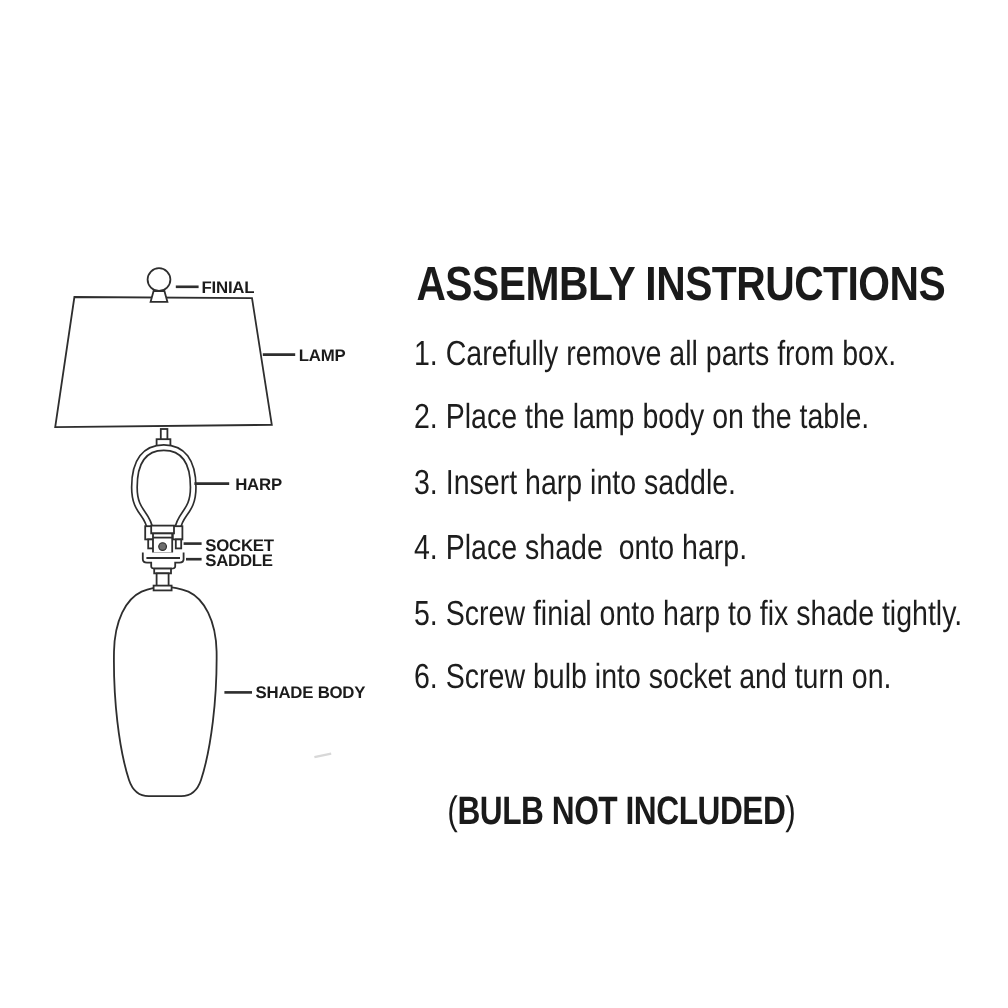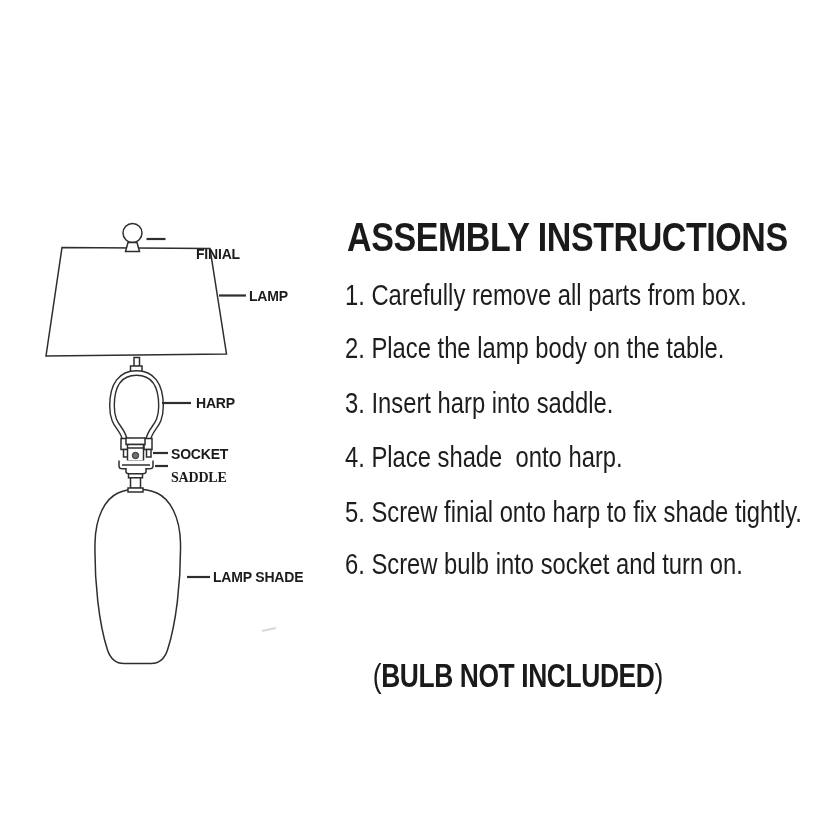--- a/index.html
+++ b/index.html
@@ -116,26 +116,26 @@
       <path d="M219,295.5 H246"></path>
       <path d="M162,403 H191"></path>
       <path d="M153,453 H168"></path>
       <path d="M155,466 H168"></path>
       <path d="M187,577 H210"></path>
     </g>
 
     <path d="M262,631 L276,628" stroke="#d8d8d8" stroke-width="2"></path>
   </svg>
 
-  <div class="part-label" style="left:168px; top:254px;margin-left:28px;">FINIAL</div>
+  <div class="part-label" style="left:168px; top:239px;">FINIAL</div>
   <div class="part-label" style="left:249px; top:296px;">LAMP</div>
   <div class="part-label" style="left:196px; top:403px;text-align:right;">HARP</div>
   <div class="part-label" style="left:171px; top:454px;">SOCKET</div>
-  <div class="part-label" style="left:171px; top:478px;font-family:Liberation Serif, serif;">SADDLE</div>
-  <div class="part-label" style="left:213px; top:577px;">LAMP SHADE</div>
+  <div class="part-label" style="left:171px; top:467px;">SADDLE</div>
+  <div class="part-label" style="left:213px; top:577px;">SHADE BODY</div>
 
   <div id="title" class="rt">ASSEMBLY INSTRUCTIONS</div>
 
   <div id="step-1" class="rt step">1. Carefully remove all parts from box.</div>
   <div id="step-2" class="rt step">2. Place the lamp body on the table.</div>
   <div id="step-3" class="rt step">3. Insert harp into saddle.</div>
   <div id="step-4" class="rt step">4. Place shade  onto harp.</div>
   <div id="step-5" class="rt step">5. Screw finial onto harp to fix shade tightly.</div>
   <div id="step-6" class="rt step">6. Screw bulb into socket and turn on.</div>
 

